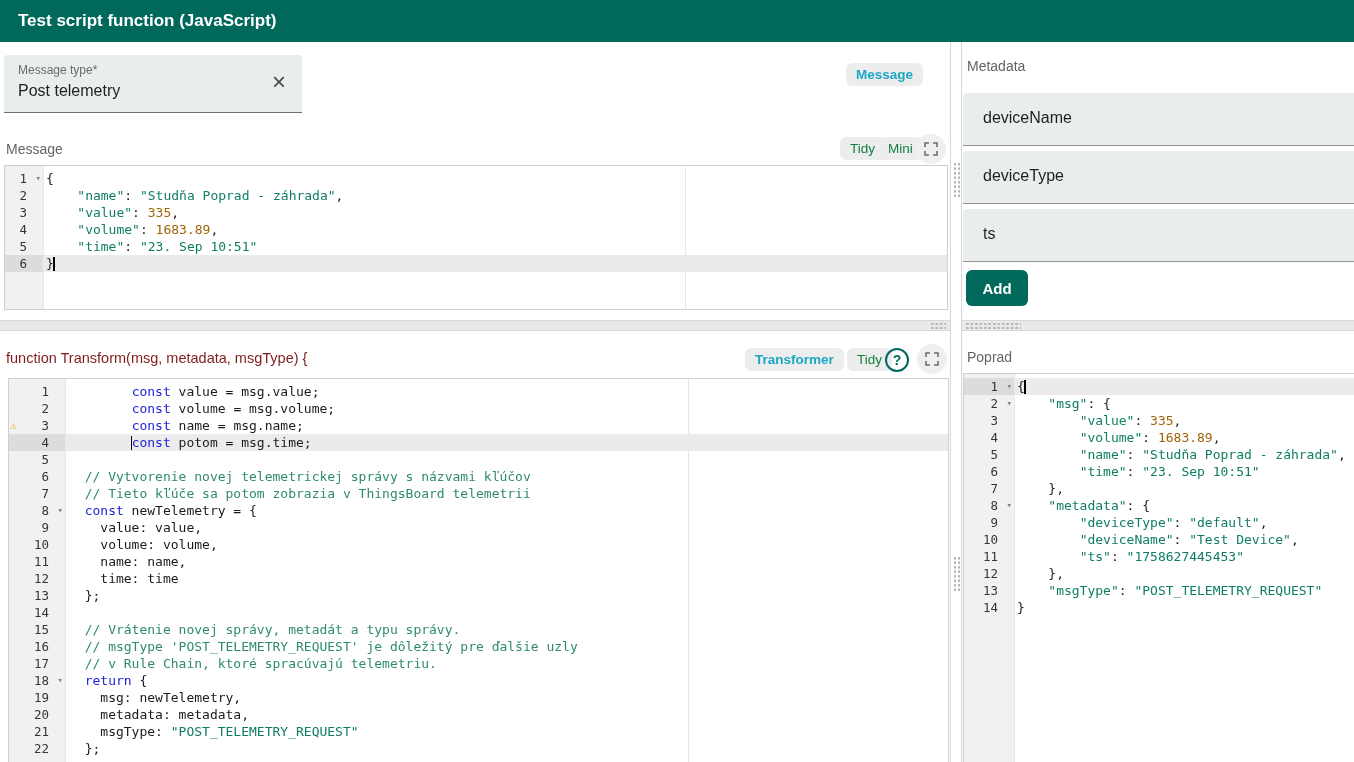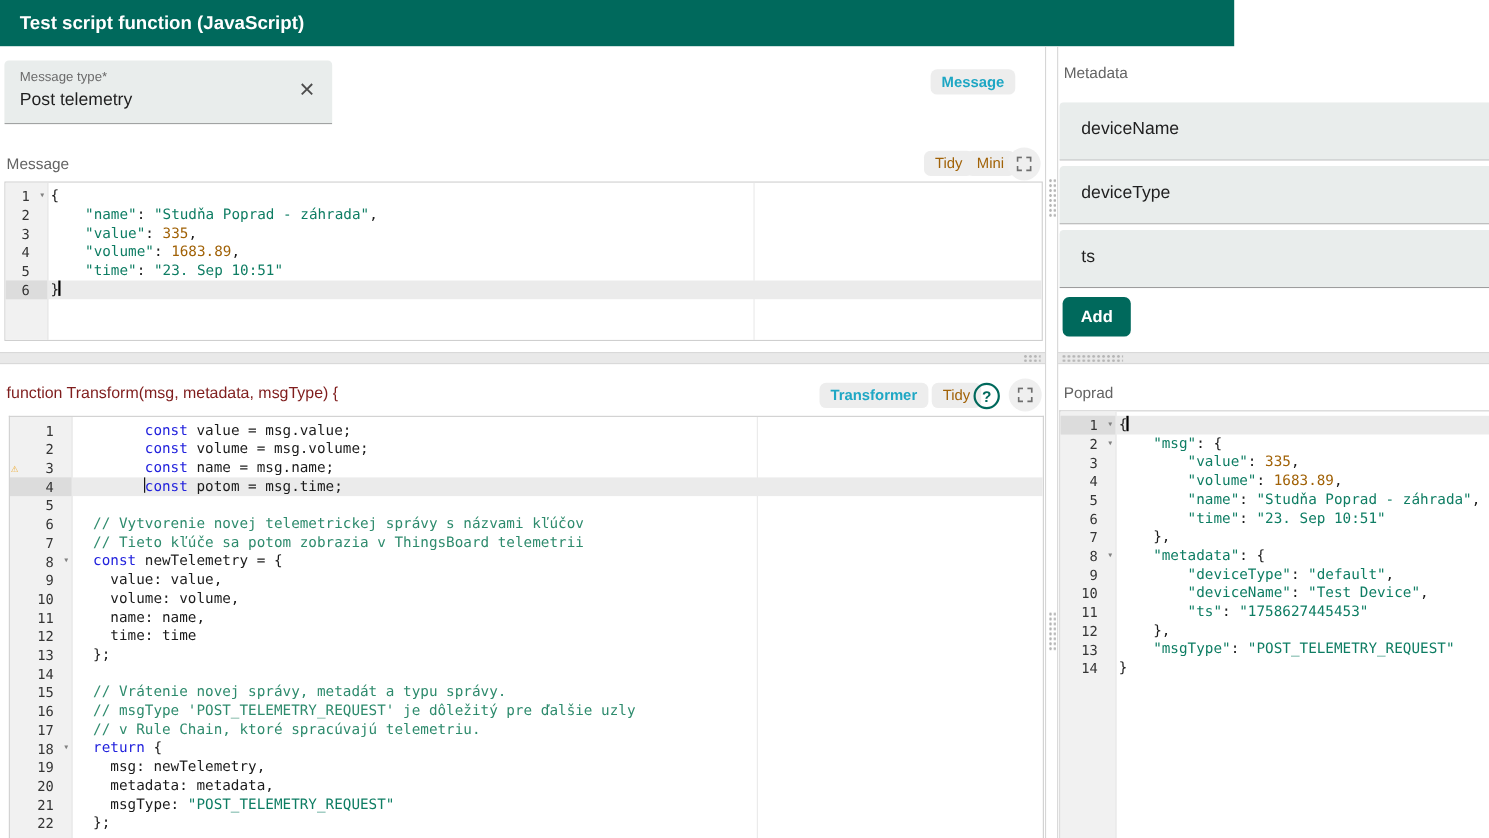--- a/index.html
+++ b/index.html
@@ -1,29 +1,29 @@
 <!DOCTYPE html>
 <html><head>
 <meta charset="utf-8">
 <style>
   html,body{margin:0;padding:0;background:#fff;}
   .screen{position:relative;width:1354px;height:762px;overflow:hidden;background:#fff;
           font-family:"Liberation Sans",sans-serif;}
   
-  .hdr{position:absolute;left:0;top:0;width:1122px;height:42px;background:#00695c;}
+  .hdr{position:absolute;left:0;top:0;width:1354px;height:42px;background:#00695c;}
   .hdr .title{position:absolute;left:18px;top:0;line-height:42px;color:#fff;font-size:17px;font-weight:bold;}
   
   .mtfield{position:absolute;left:4px;top:55px;width:298px;height:58px;background:#e9edec;
            border-radius:4px 4px 0 0;border-bottom:1px solid #6f6f6f;box-sizing:border-box;cursor:pointer;}
   .mtfield .flabel{position:absolute;left:14px;top:8px;font-size:12px;color:#6b6b6b;}
   .mtfield .fvalue{position:absolute;left:14px;top:27px;font-size:16px;color:#1f1f1f;}
   .mtfield .clear{position:absolute;right:16px;top:13px;font-size:24px;font-weight:300;color:#4d4d4d;cursor:pointer;}
   
   .pill{position:absolute;display:inline-flex;align-items:center;height:23px;padding:0 10px;
-        border-radius:6px;background:#ededed;font-size:13.5px;color:#a16207;font-weight:500;cursor:pointer;}
+        border-radius:6px;background:#ededed;font-size:13.5px;color:#15803d;font-weight:500;cursor:pointer;}
   .pill.accent{color:#1ea7c4;font-weight:bold;}
   .helpbtn{position:absolute;width:20px;height:20px;border-radius:50%;border:2px solid #00695c;
            color:#00695c;font-size:14px;font-weight:bold;line-height:20px;text-align:center;cursor:pointer;}
   .fsbtn{position:absolute;width:30px;height:30px;border-radius:50%;background:#efefef;
          display:flex;align-items:center;justify-content:center;cursor:pointer;}
   .seclabel{position:absolute;font-size:14px;color:#646464;}
   .fnlabel{position:absolute;font-size:14.5px;color:#7f1d1d;}
   
   .ed{position:absolute;background:#fff;border:1px solid #cfcfcf;box-sizing:border-box;overflow:hidden;
       font-family:"DejaVu Sans Mono",monospace;font-size:13px;cursor:text;}

